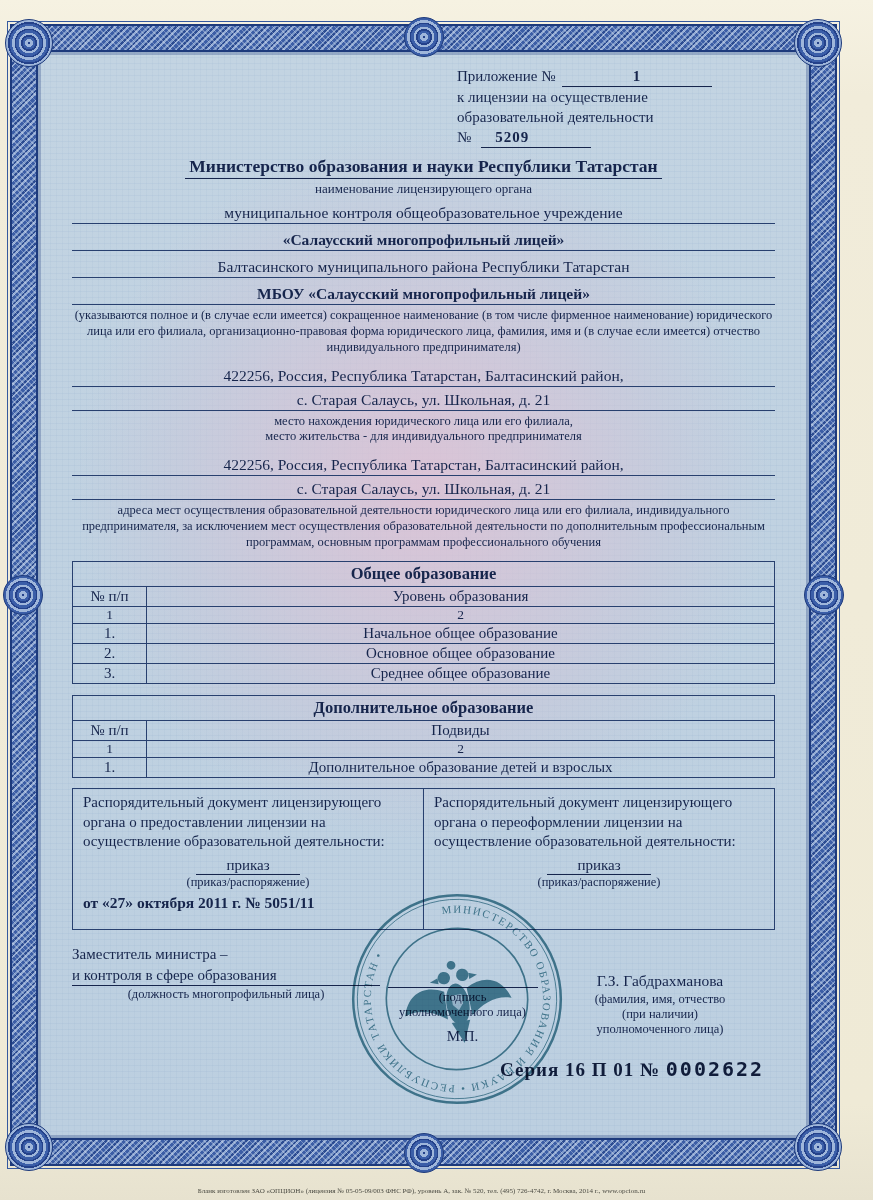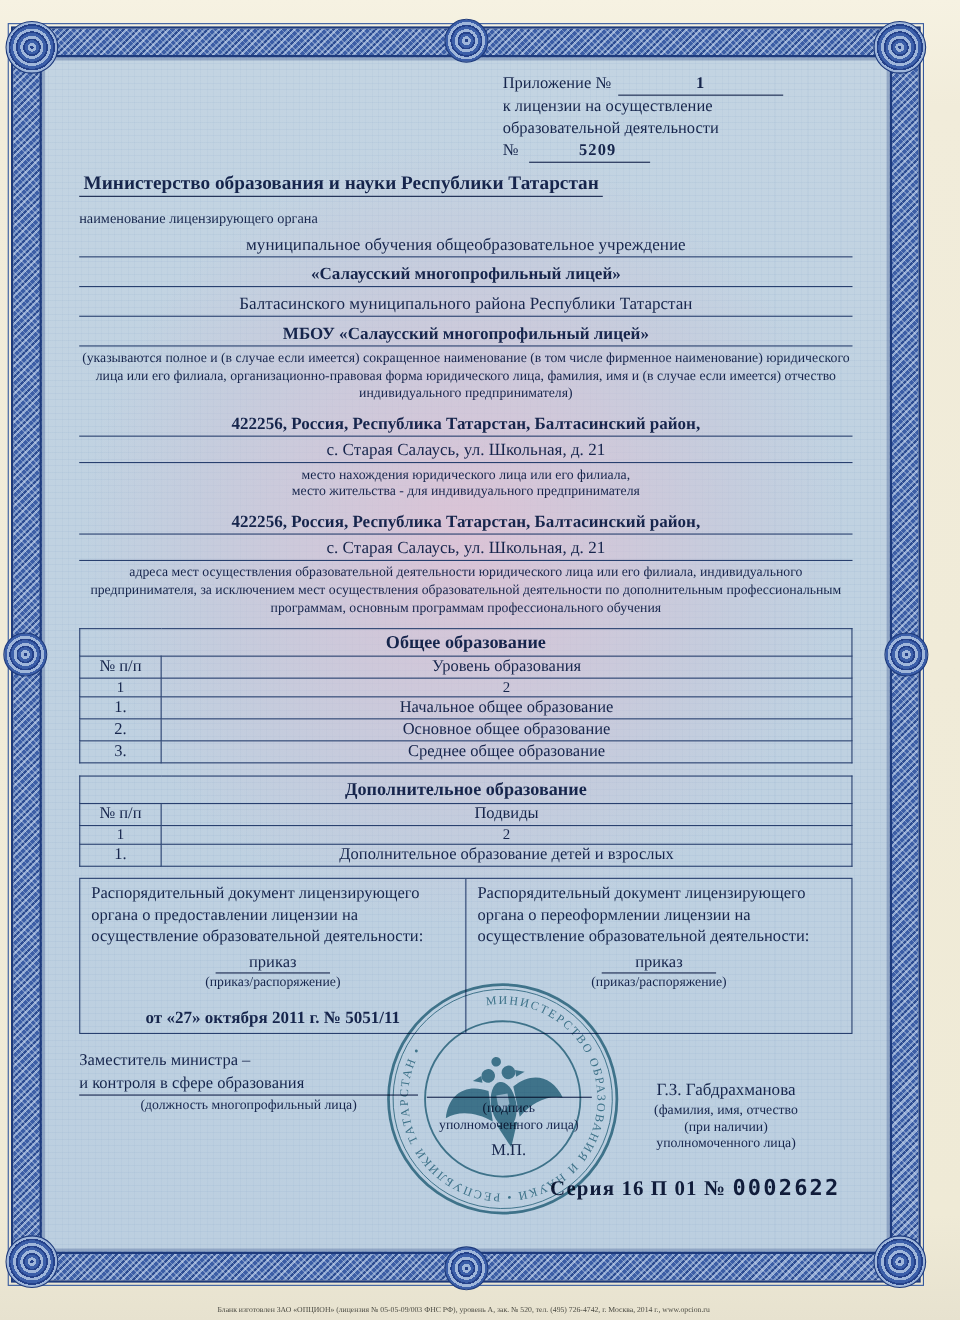--- a/index.html
+++ b/index.html
@@ -38,49 +38,49 @@
   .r-mt{width:40px;height:40px;top:-9px;left:50%;transform:translateX(-50%)}
   .r-mb{width:40px;height:40px;bottom:-9px;left:50%;transform:translateX(-50%)}
   .r-ml{width:40px;height:40px;left:-9px;top:50%;transform:translateY(-50%)}
   .r-mr{width:40px;height:40px;right:-9px;top:50%;transform:translateY(-50%)}
 
   .content { position:relative; height:100%; padding:10px 34px 0; z-index:2; }
 
   
   .hdr { margin:4px 0 8px auto; width:318px; font-size:15px; line-height:1.34; }
   .fillwide { display:inline-block; min-width:150px; border-bottom:1px solid #16254c; text-align:center; font-weight:bold; margin-left:6px; }
-  .fillnum  { display:inline-block; min-width:110px; border-bottom:1px solid #16254c; font-weight:bold; margin-left:10px; padding-left:14px; letter-spacing:1px; text-align:center; }
+  .fillnum  { display:inline-block; min-width:110px; border-bottom:1px solid #16254c; font-weight:bold; margin-left:10px; padding-left:14px; letter-spacing:1px; text-align:left; }
   .uu { font-weight:bold; border-bottom:1px solid #16254c; padding:0 7px; }
 
   
-  .ministry { margin-top:4px; }
+  .ministry { text-align:center; margin-top:4px; }
   .m-title { font-size:17.5px; font-weight:bold; display:inline-block; border-bottom:1.5px solid #16254c; padding:0 4px 1px; }
-  .m-sub { font-size:13px; margin-top:12px; }
+  .m-sub { font-size:13px; margin-top:2px; }
 
   .oline { border-bottom:1.2px solid #28406f; text-align:center; font-size:15.5px; padding:7px 0 1px; }
   .bold { font-weight:bold; }
   .note { font-size:12.5px; text-align:center; line-height:1.26; margin-top:3px; }
   .addr { border-bottom:1.2px solid #28406f; text-align:center; font-size:15.5px; padding:4px 0 1px; }
-  .sp { margin-top:7px;font-weight:bold; }
+  .sp { margin-top:7px; }
 
   
   .tbl { width:100%; border-collapse:collapse; margin-top:11px; font-size:15px; color:#16254c; }
   .tbl td { border:1.2px solid #28406f; text-align:center; padding:1px 4px; }
   .tbl .title { font-size:16.5px; font-weight:bold; padding:2px; }
   .tbl .c1 { width:74px; }
   .tbl .idx td { font-size:13.5px; padding:0; }
 
   
   .orders { display:flex; margin-top:10px; border:1.2px solid #28406f; font-size:15px; }
   .order { flex:1; padding:4px 10px 2px; display:flex; flex-direction:column; min-height:140px; }
   .order + .order { border-left:1.2px solid #28406f; }
   .order-text { line-height:1.30; }
   .order-type { align-self:center; border-bottom:1px solid #16254c; padding:0 30px; margin-top:5px; }
   .order-note { text-align:center; font-size:12.5px; }
-  .order-date { margin-top:auto; text-align:center; font-size:15.5px; font-weight:bold; padding-bottom:2px; }
+  .order-date { margin-top:auto; font-size:15.5px; font-weight:bold; padding-bottom:15px; }
 
   
   .sig { display:flex; margin-top:14px; font-size:15px; }
   .sig-left { width:308px; line-height:1.35; }
   .sig-left .u3 { border-bottom:1.2px solid #16254c; }
   .small { font-size:12.5px; }
   .center { text-align:center; }
   .sig-mid { flex:1; display:flex; flex-direction:column; align-items:center; }
   .sig-line { width:150px; border-bottom:1.2px solid #16254c; height:44px; margin-bottom:2px; }
   .mp { margin-top:8px; font-size:15px; }
@@ -124,21 +124,21 @@
             <div>
               <span>№</span><span class="fillnum">5209</span>
             </div>
           </div>
 
           <div class="ministry">
             <div class="m-title">Министерство образования и науки Республики Татарстан</div>
             <div class="m-sub">наименование лицензирующего органа</div>
           </div>
 
-          <div class="oline">муниципальное обучения общеобразовательное учреждение</div>
+          <div class="oline">муниципальное контроля общеобразовательное учреждение</div>
           <div class="oline bold">«Салаусский многопрофильный лицей»</div>
           <div class="oline">Балтасинского муниципального района Республики Татарстан</div>
           <div class="oline bold">МБОУ «Салаусский многопрофильный лицей»</div>
           <div class="note">(указываются полное и (в случае если имеется) сокращенное наименование (в том числе фирменное наименование) юридического лица или его филиала, организационно-правовая форма юридического лица, фамилия, имя и (в случае если имеется) отчество индивидуального предпринимателя)</div>
 
           <div class="addr sp">422256, Россия, Республика Татарстан, Балтасинский район,</div>
           <div class="addr">с. Старая Салаусь, ул. Школьная, д. 21</div>
           <div class="note">место нахождения юридического лица или его филиала,</div>
           <div class="note" style="margin-top:0">место жительства - для индивидуального предпринимателя</div>
 

